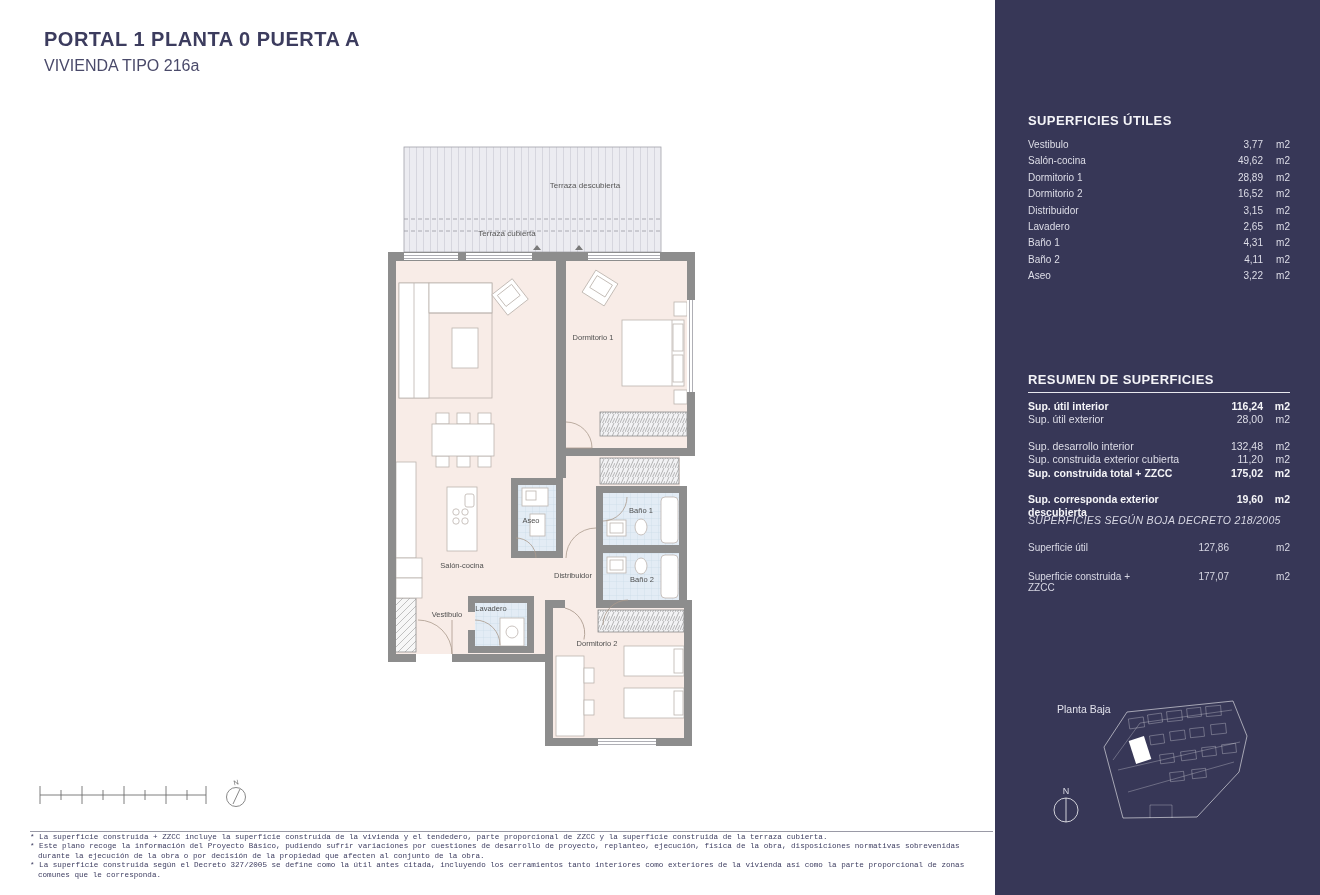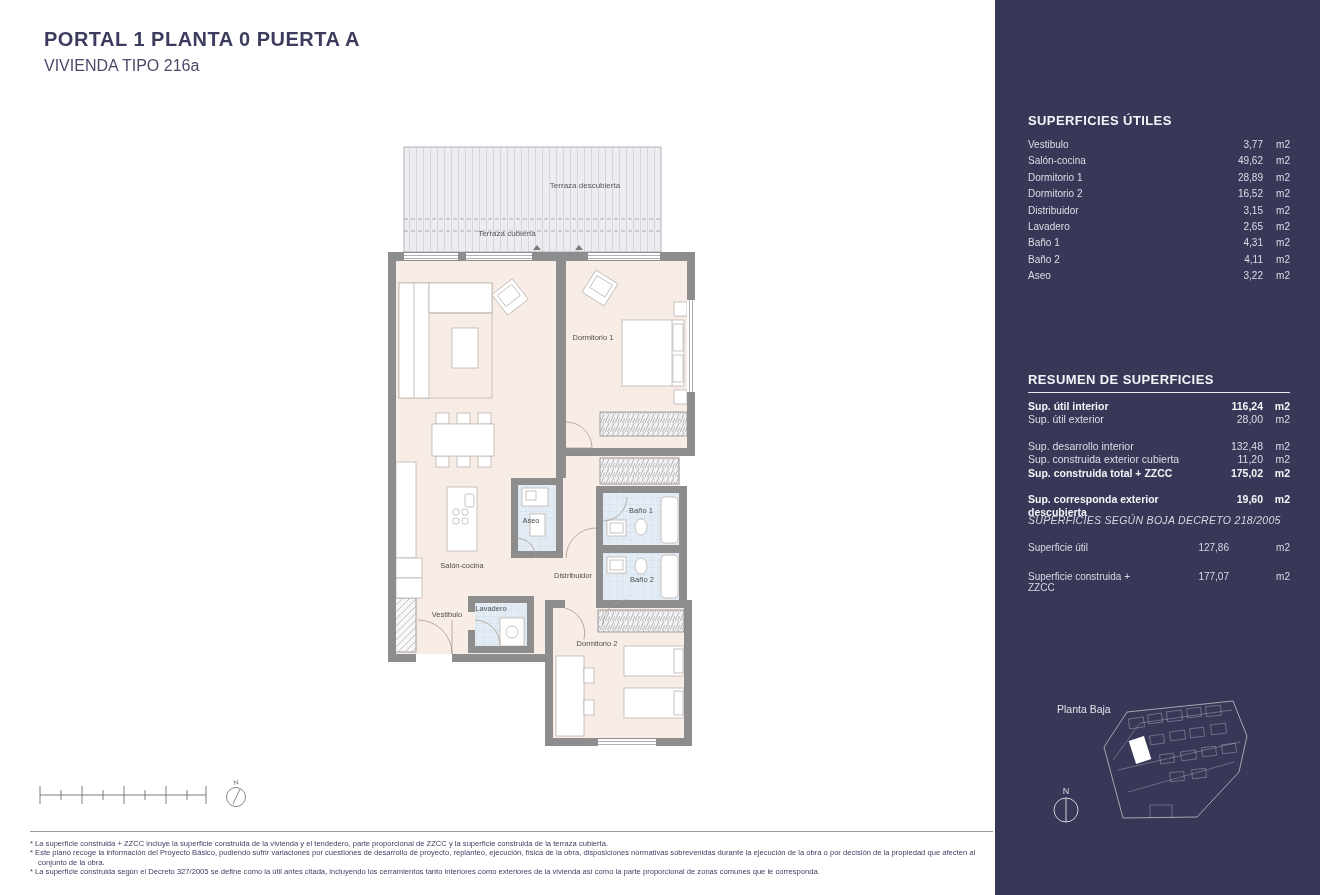--- a/index.html
+++ b/index.html
@@ -7,21 +7,21 @@
         font-family:"Liberation Sans",sans-serif;}
   
   .hdr{position:absolute;left:44px;top:28px;}
   .hdr .title{font-size:20px;font-weight:bold;color:#3c3c5e;letter-spacing:.5px;}
   .hdr .subtitle{font-size:16px;color:#4a4a6a;margin-top:6px;}
   
   svg.plan{position:absolute;left:20px;top:140px;width:700px;height:690px;}
   svg text{font-family:"Liberation Sans",sans-serif;}
   
   .footnotes{position:absolute;left:30px;top:831px;width:963px;border-top:1px solid #9a9aa6;
-             padding-top:7px;color:#3d3d60;font-size:7.6px;line-height:9.4px;}
+             padding-top:1px;color:#3d3d60;font-size:7.6px;line-height:9.4px;font-family:Liberation Mono, monospace;}
   .footnotes div{padding-left:8px;text-indent:-8px;}
   
   .sidebar{position:absolute;left:995px;top:0;width:377px;height:895px;background:#373757;color:#e6e6ee;}
   .sb-block{position:absolute;left:33px;width:262px;}
   .sb-h{font-size:13px;font-weight:bold;color:#f4f4f8;letter-spacing:.4px;}
   .srow{display:flex;align-items:baseline;}
   .srow .rl{flex:1;}
   .srow .rv{width:48px;text-align:right;}
   .srow .ru{width:20px;text-align:right;margin-left:7px;}
   .utiles .srow{font-size:10px;line-height:16.4px;color:#dedee8;}

